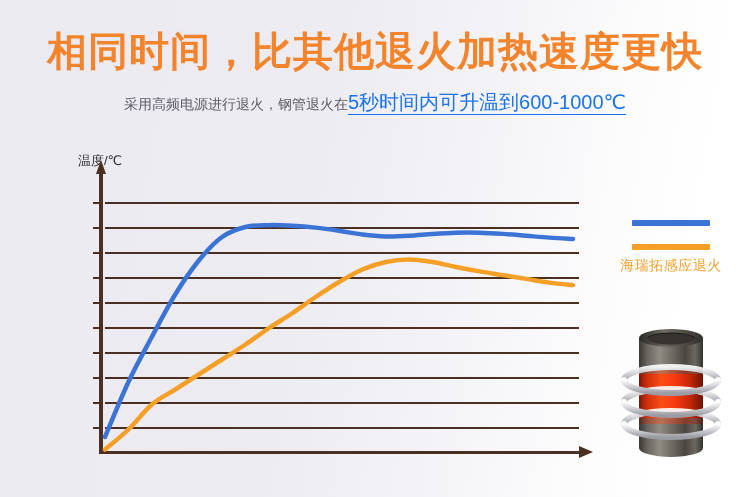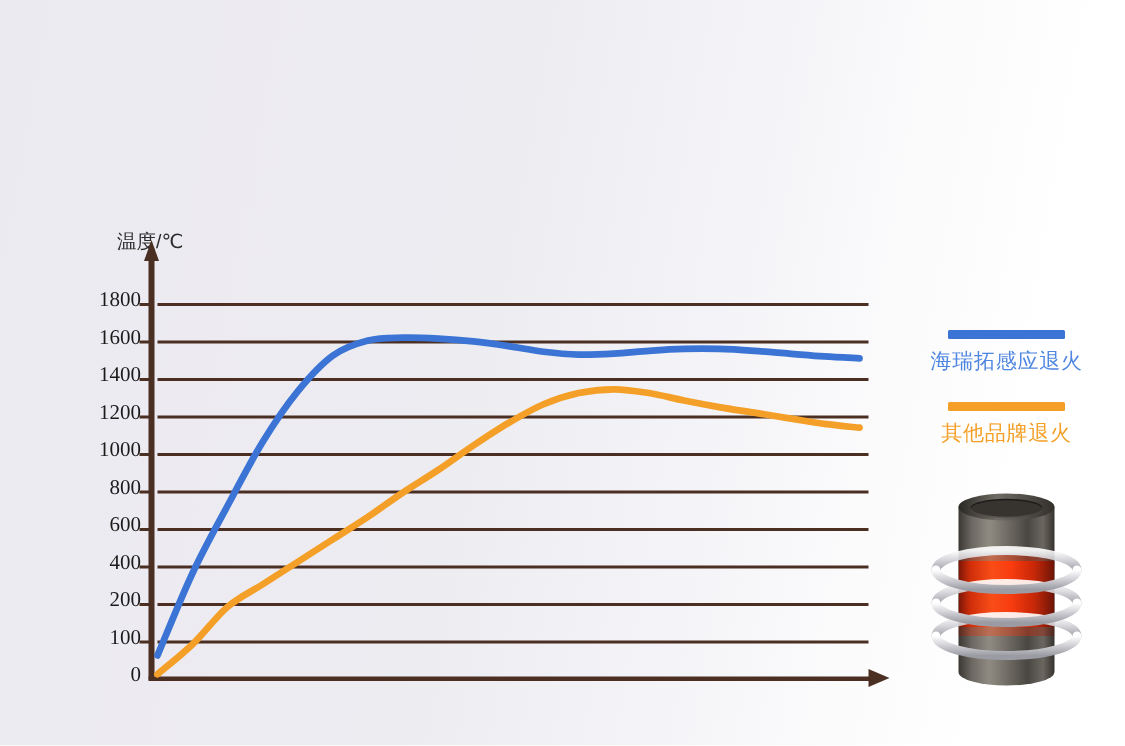--- a/index.html
+++ b/index.html
@@ -87,38 +87,31 @@
   .legend-orange .legend-label{color:#F4A028;}
 
   
   #pipe{position:absolute;left:606px;top:182px;width:130px;height:150px;}
 </style>
 </head>
 <body>
 
 <div id="page">
 
+  <div id="header">
+    <div id="title" style="color: rgb(244, 132, 44);">相同时间，比其他退火加热速度更快</div>
+    <div id="subtitle">
+      <span id="sub-plain">采用高频电源进行退火，钢管退火在</span><span id="sub-accent" style="color: rgb(26, 115, 232); border-bottom-color: rgb(26, 115, 232);">5秒时间内可升温到600-1000℃</span>
+    </div>
+  </div>
 
   <div id="chart">
 
     <div id="ylabel">温度/℃</div>
 
-    <div id="yticks">
-        <div class="ytick" style="top: 54px;">1800</div>
-        <div class="ytick" style="top: 79px;">1600</div>
-        <div class="ytick" style="top: 104px;">1400</div>
-        <div class="ytick" style="top: 129px;">1200</div>
-        <div class="ytick" style="top: 154px;">1000</div>
-        <div class="ytick" style="top: 179px;">800</div>
-        <div class="ytick" style="top: 204px;">600</div>
-        <div class="ytick" style="top: 229px;">400</div>
-        <div class="ytick" style="top: 254px;">200</div>
-        <div class="ytick" style="top: 279px;">100</div>
-        <div class="ytick" style="top: 304px;">0</div>
-      </div>
 
     <div id="plot">
       <div id="gridlines">
           <div class="gridline" style="top: 62px; left: 6px; background: rgb(74, 47, 34);"></div>
           <div class="tickmark" style="top: 62px; background: rgb(74, 47, 34);"></div>
           <div class="gridline" style="top: 87px; left: 6px; background: rgb(74, 47, 34);"></div>
           <div class="tickmark" style="top: 87px; background: rgb(74, 47, 34);"></div>
           <div class="gridline" style="top: 112px; left: 6px; background: rgb(74, 47, 34);"></div>
           <div class="tickmark" style="top: 112px; background: rgb(74, 47, 34);"></div>
           <div class="gridline" style="top: 137px; left: 6px; background: rgb(74, 47, 34);"></div>
@@ -143,25 +136,24 @@
 
       <svg id="curves" viewBox="0 0 492 357" preserveAspectRatio="none">
         <path id="curve-1" fill="none" stroke="#F4A028" stroke-width="4.5" stroke-linecap="round" stroke-linejoin="round" d="M6.00,309.50 C9.90,306.17 21.60,297.00 29.40,289.50 C37.20,282.00 45.00,271.17 52.80,264.50 C60.60,257.83 68.40,254.50 76.20,249.50 C84.00,244.50 91.80,239.50 99.60,234.50 C107.40,229.50 115.20,224.50 123.00,219.50 C130.80,214.50 138.60,209.71 146.40,204.50 C154.20,199.29 162.00,193.46 169.80,188.25 C177.60,183.04 185.40,178.46 193.20,173.25 C201.00,168.04 208.80,162.21 216.60,157.00 C224.40,151.79 232.20,146.58 240.00,142.00 C247.80,137.42 255.60,132.83 263.40,129.50 C271.20,126.17 279.00,123.67 286.80,122.00 C294.60,120.33 302.40,119.50 310.20,119.50 C318.00,119.50 325.80,120.75 333.60,122.00 C341.40,123.25 349.20,125.44 357.00,127.00 C364.80,128.56 372.60,130.02 380.40,131.38 C388.20,132.73 396.00,133.88 403.80,135.13 C411.60,136.38 419.40,137.63 427.20,138.88 C435.00,140.13 442.80,141.58 450.60,142.63 C458.40,143.67 470.10,144.71 474.00,145.13"></path>
         <path id="curve-0" fill="none" stroke="#3b74d4" stroke-width="4.5" stroke-linecap="round" stroke-linejoin="round" d="M6.00,297.00 C9.90,287.83 21.60,258.67 29.40,242.00 C37.20,225.33 45.00,211.58 52.80,197.00 C60.60,182.42 68.40,167.21 76.20,154.50 C84.00,141.79 91.80,130.33 99.60,120.75 C107.40,111.17 115.20,102.63 123.00,97.00 C130.80,91.38 138.60,88.98 146.40,87.00 C154.20,85.02 162.00,85.33 169.80,85.13 C177.60,84.92 185.40,85.33 193.20,85.75 C201.00,86.17 208.80,86.79 216.60,87.63 C224.40,88.46 232.20,89.60 240.00,90.75 C247.80,91.90 255.60,93.56 263.40,94.50 C271.20,95.44 279.00,96.17 286.80,96.38 C294.60,96.58 302.40,96.17 310.20,95.75 C318.00,95.33 325.80,94.40 333.60,93.88 C341.40,93.35 349.20,92.83 357.00,92.63 C364.80,92.42 372.60,92.42 380.40,92.63 C388.20,92.83 396.00,93.35 403.80,93.88 C411.60,94.40 419.40,95.13 427.20,95.75 C435.00,96.38 442.80,97.10 450.60,97.63 C458.40,98.15 470.10,98.67 474.00,98.88"></path>
       </svg>
     </div>
 
     <div id="legend">
       <div class="legend-item legend-blue">
         <span class="legend-swatch" style="background: rgb(59, 116, 212);"></span>
-        <span class="legend-label" style="color: rgb(79, 134, 224);">海瑞拓感应退火</span>
       </div>
       <div class="legend-item legend-orange">
         <span class="legend-swatch" style="background: rgb(244, 160, 40);"></span>
-        <span class="legend-label" style="color: rgb(244, 160, 40);">其他品牌退火</span>
+        <span class="legend-label" style="color: rgb(244, 160, 40);">海瑞拓感应退火</span>
       </div>
     </div>
 
     <svg id="pipe" viewBox="0 0 130 150">
       <defs>
         <linearGradient id="pipeBody" x1="0" y1="0" x2="1" y2="0">
           <stop offset="0%" stop-color="#3a3733"></stop>
           <stop offset="14%" stop-color="#6c6862"></stop>
           <stop offset="32%" stop-color="#908b82"></stop>
           <stop offset="52%" stop-color="#6e6a63"></stop>

